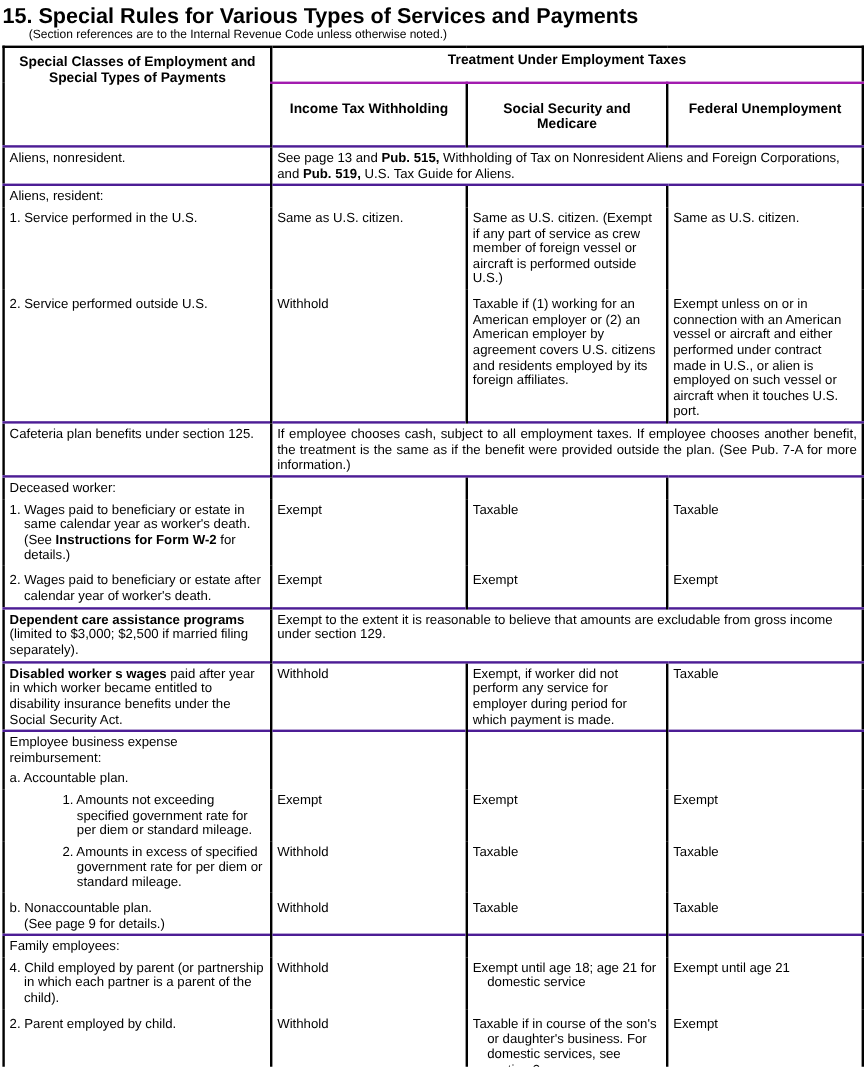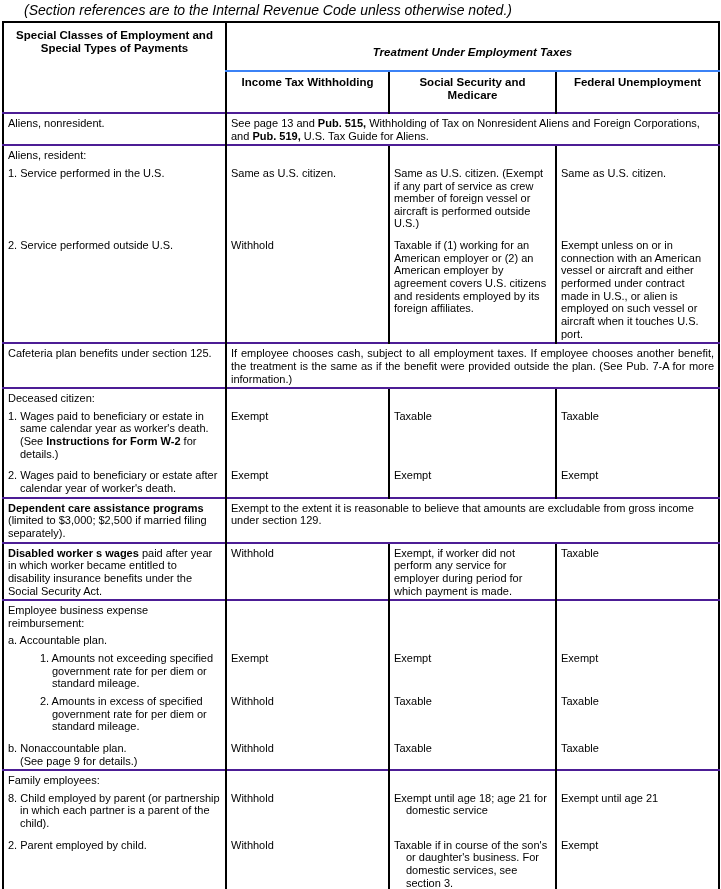--- a/index.html
+++ b/index.html
@@ -9,54 +9,55 @@
     font-family: "Liberation Sans", sans-serif;
     color: #000;
     overflow: hidden;
   }
   .page { padding: 2px 2px 0 2px; }
   .doc-title {
     font-size: 18px; font-weight: bold;
     margin: 1px 0 0 0; letter-spacing: 0;
   }
   .doc-subtitle {
-    font-style: italic; font-size: 14px;
+    font-size: 10px;
     margin: 0 0 3px 22px;
   }
   table.rules {
     border-collapse: collapse;
     table-layout: fixed;
     width: 716px;
     border: 2px solid #000;
   }
   th, td {
     vertical-align: top;
     font-size: 11px;
     line-height: 1.15;
     padding: 3px 4px 2px 4px;
     word-wrap: break-word;
   }
   .bl { border-left: 2px solid #000; }
   tr.gs > th, tr.gs > td { border-top: 2px solid #4c1d95; border-radius: 15px; }
   th.hdr { text-align: center; font-weight: bold; font-size: 11.5px; }
   th.c1h { padding-top: 6px; }
-  th.treat { border-bottom: 2px solid #3b82f6; height: 22px; padding-top: 23px; font-style: italic; }
-  th.sub { height: 34px; padding-top: 4px; }
+  th.treat { border-bottom: 2px solid #a21caf; height: 22px; padding-top: 4px; }
+  th.sub { height: 34px; padding-top: 15px; }
   .bold { font-weight: normal; }
   .hang  { padding-left: 16px; text-indent: -12px; }
-  .hang2 { padding-left: 48px; text-indent: -12px; }
+  .hang2 { padding-left: 60px; text-indent: -12px; }
   .outdent { padding-left: 16px; text-indent: -12px; }
   .pt  { padding-top: 7px; }
   .justify { text-align: justify; }
   .sub2 { text-indent: 0; }
 </style>
 </head>
 <body>
 
 <div class="page">
+  <div class="doc-title">15. Special Rules for Various Types of Services and Payments</div>
   <div class="doc-subtitle">(Section references are to the Internal Revenue Code unless otherwise noted.)</div>
 
   <table class="rules">
     <colgroup>
       <col style="width:223px">
         <col style="width:163px">
         <col style="width:167px">
         <col style="width:163px">
     </colgroup>
     <thead>
@@ -95,21 +96,21 @@
         <td class="bl pt">Taxable if (1) working for an American employer or (2) an American employer by agreement covers U.S. citizens and residents employed by its foreign affiliates.</td>
         <td class="bl pt">Exempt unless on or in connection with an American vessel or aircraft and either performed under contract made in U.S., or alien is employed on such vessel or aircraft when it touches U.S. port.</td>
       </tr>
 
       <tr class="gs">
         <td class="bold">Cafeteria plan benefits under section 125.</td>
         <td colspan="3" class="bl justify">If employee chooses cash, subject to all employment taxes. If employee chooses another benefit, the treatment is the same as if the benefit were provided outside the plan. (See Pub. 7-A for more information.)</td>
       </tr>
 
       <tr class="gs">
-        <td class="bold">Deceased citizen:</td>
+        <td class="bold">Deceased worker:</td>
         <td class="bl"></td>
         <td class="bl"></td>
         <td class="bl"></td>
       </tr>
       <tr>
         <td class="hang"><span>1. Wages paid to beneficiary or estate in same calendar year as worker's death. (See </span><b>Instructions for Form W-2</b><span> for details.)</span></td>
         <td class="bl">Exempt</td>
         <td class="bl">Taxable</td>
         <td class="bl">Taxable</td>
       </tr>
@@ -163,21 +164,21 @@
         <td class="bl pt">Taxable</td>
       </tr>
 
       <tr class="gs">
         <td class="bold">Family employees:</td>
         <td class="bl"></td>
         <td class="bl"></td>
         <td class="bl"></td>
       </tr>
       <tr>
-        <td class="hang">8. Child employed by parent (or partnership in which each partner is a parent of the child).</td>
+        <td class="hang">4. Child employed by parent (or partnership in which each partner is a parent of the child).</td>
         <td class="bl">Withhold</td>
         <td class="bl outdent">Exempt until age 18; age 21 for domestic service</td>
         <td class="bl">Exempt until age 21</td>
       </tr>
       <tr>
         <td class="hang pt">2. Parent employed by child.</td>
         <td class="bl pt">Withhold</td>
         <td class="bl outdent pt">Taxable if in course of the son's or daughter's business. For domestic services, see section 3.</td>
         <td class="bl pt">Exempt</td>
       </tr>

